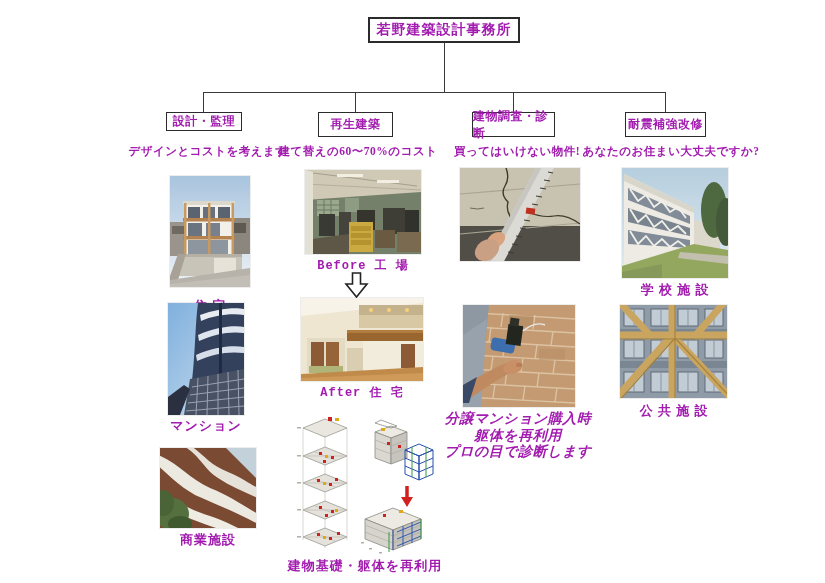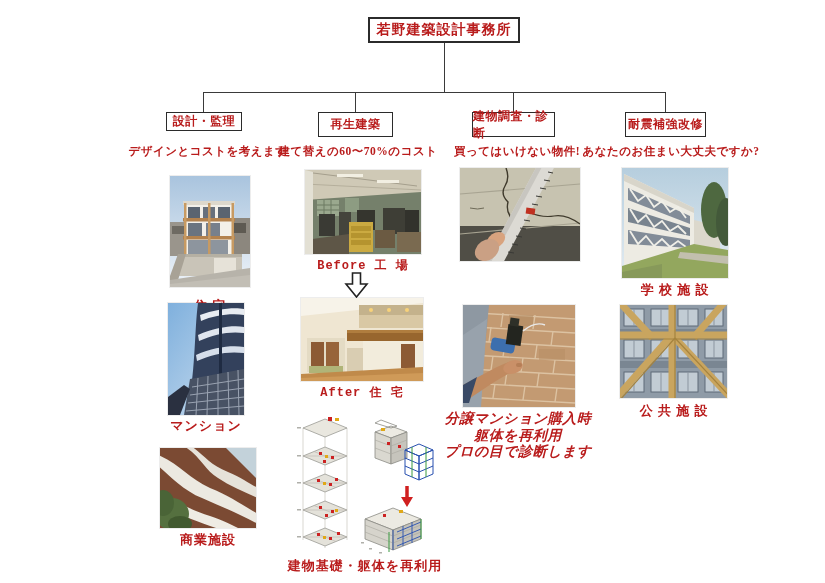--- a/index.html
+++ b/index.html
@@ -1,18 +1,18 @@
 <!DOCTYPE html>
 <html><head>
 <meta charset="utf-8">
 <style>
   html,body{margin:0;padding:0;background:#fff;}
   .canvas{
     position:relative;width:825px;height:583px;background:#ffffff;
-    font-family:"Liberation Serif","DejaVu Serif",serif;color:#b91c1c;overflow:hidden;
+    font-family:"Liberation Serif","DejaVu Serif",serif;color:#a21caf;overflow:hidden;
   }
   .box{
     position:absolute;background:#fff;border:2px solid #2b2b2b;
     display:flex;align-items:center;justify-content:center;
     font-weight:bold;box-sizing:border-box;
   }
   .title-box{font-size:14px;letter-spacing:1px;}
   .branch-box{font-size:12px;letter-spacing:0.5px;border-width:1.6px;}
   .line{position:absolute;background:#3a3a3a;}
   .tagline{

